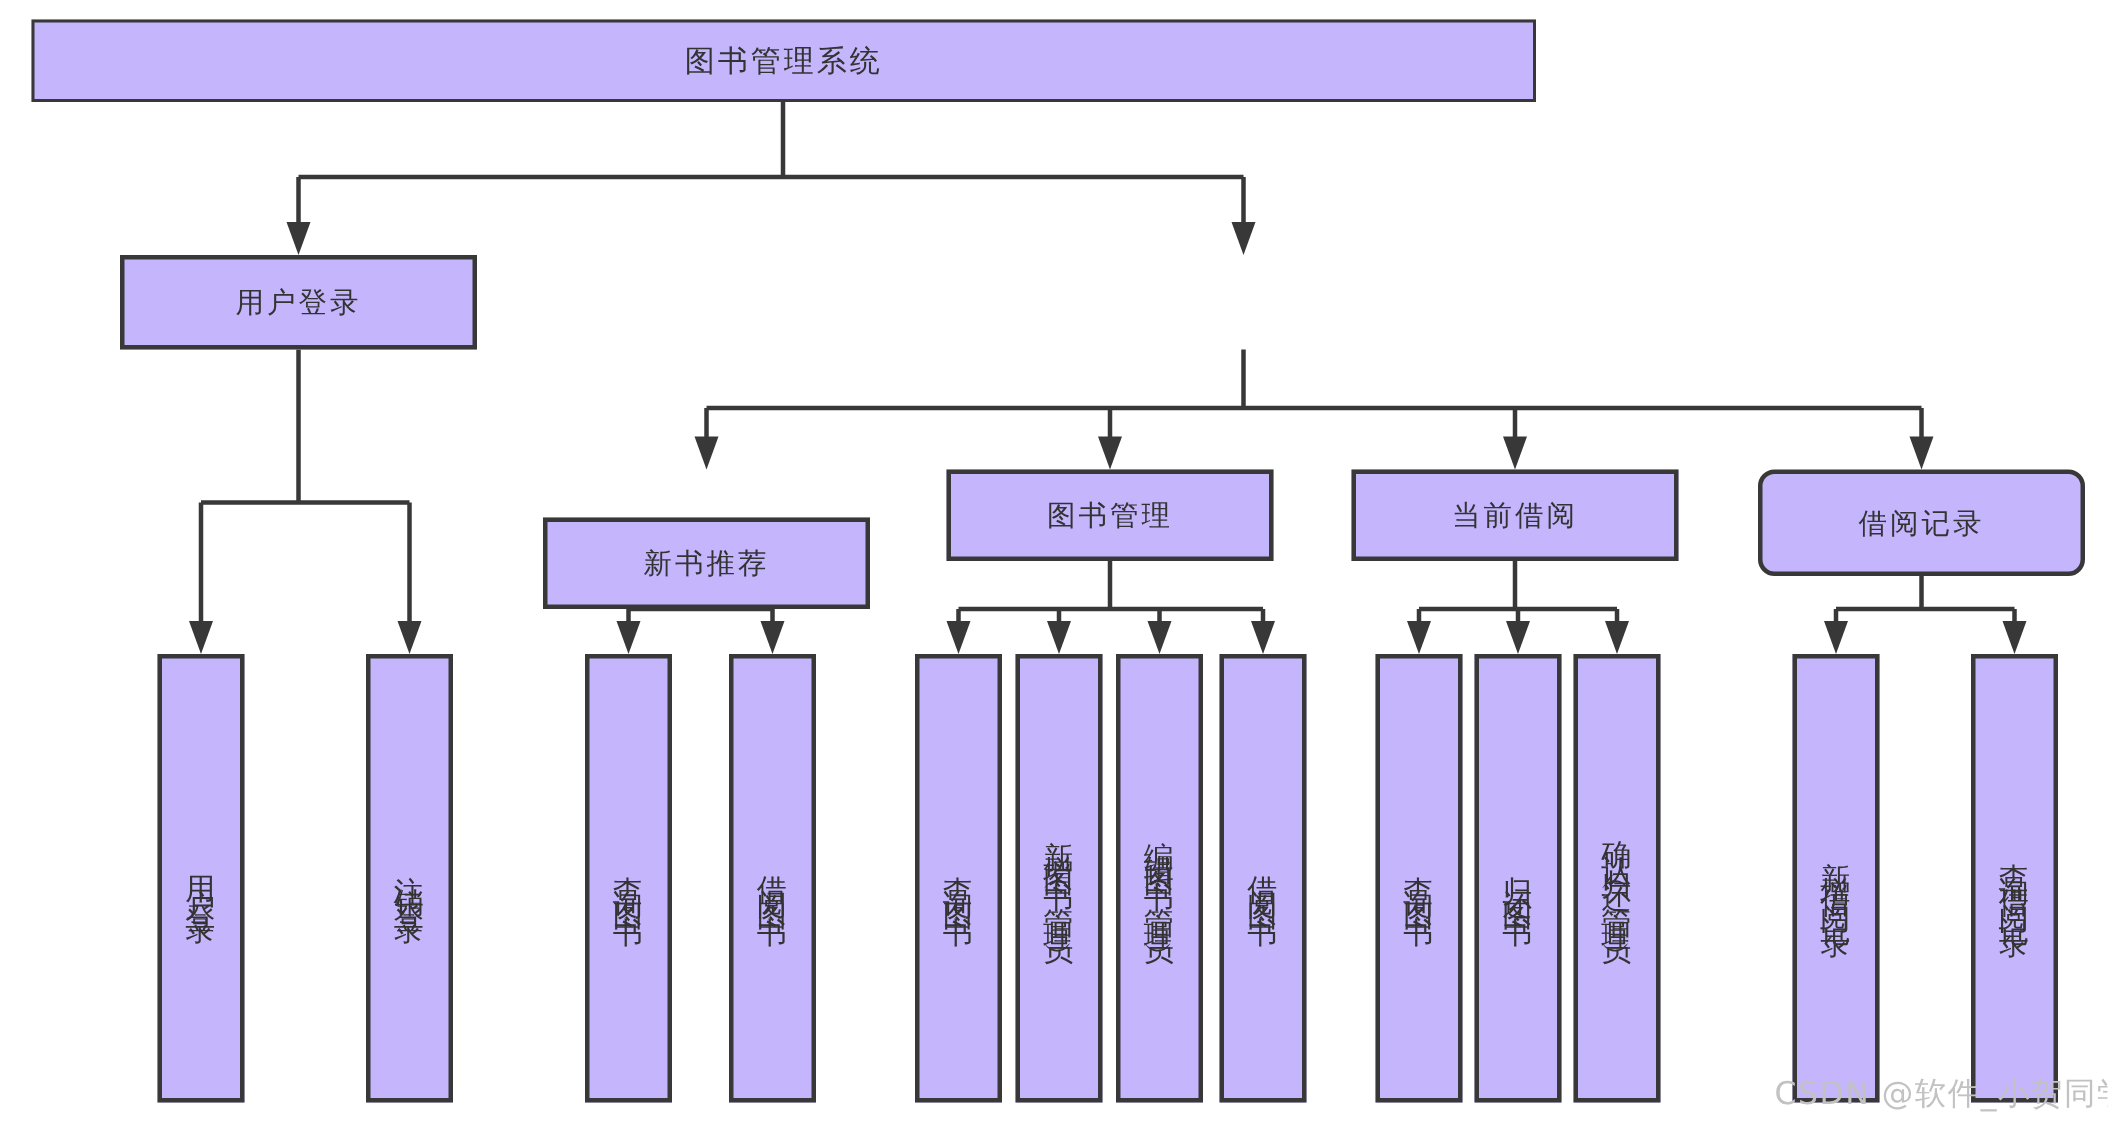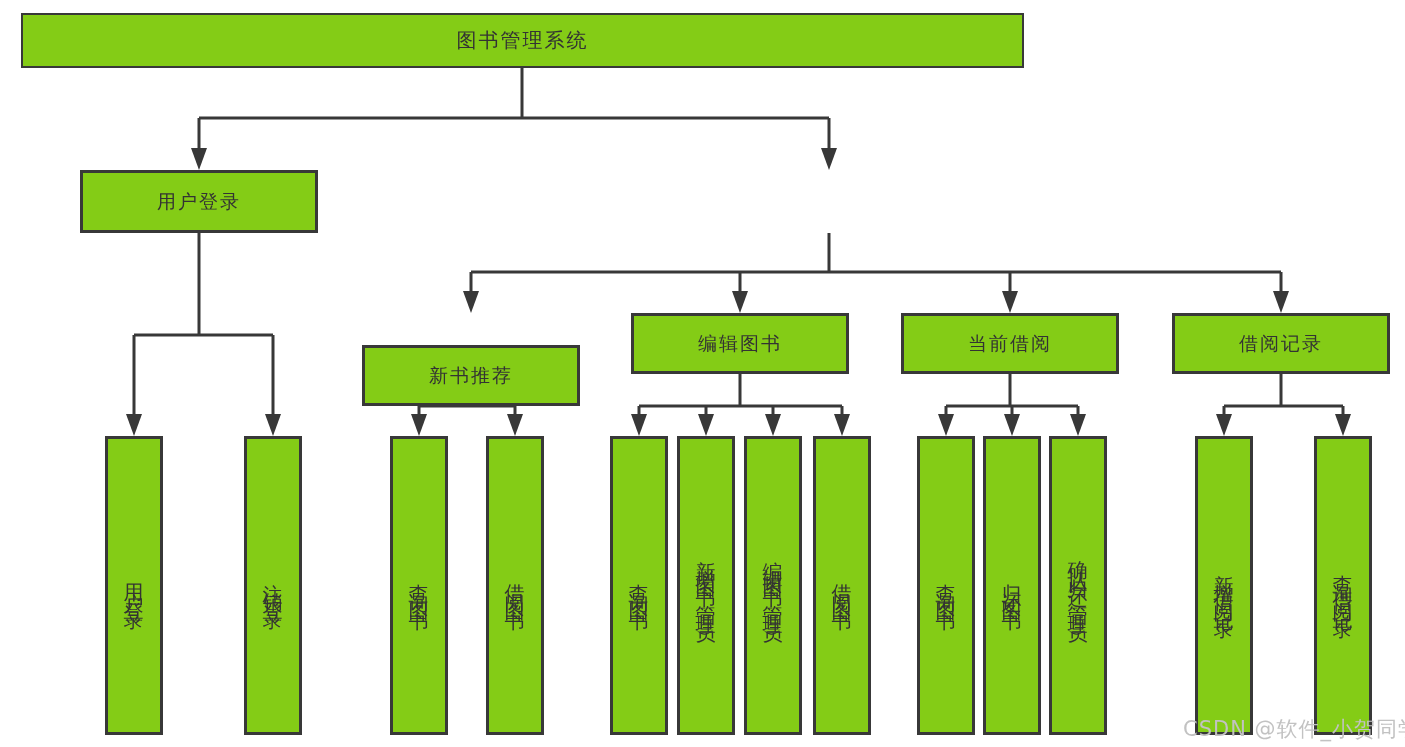--- a/index.html
+++ b/index.html
@@ -21,21 +21,21 @@
     width: 1405px; height: 747px;
   }
   svg.connectors {
     position: absolute;
     left: 0; top: 0;
     z-index: 1;
   }
   .box {
     position: absolute;
     z-index: 2;
-    background: #84cc16;
+    background: #c4b5fd;
     border: 3px solid #383838;
     box-sizing: border-box;
     display: flex;
     align-items: center;
     justify-content: center;
   }
   .h-box span {
     font-size: 19px;
     letter-spacing: 2px;
     white-space: nowrap;
@@ -51,21 +51,21 @@
     letter-spacing: 9px;
     color: #333333;
   }
   
   #root       { left: 21px;   top: 13px;  width: 1003px; height: 55px; }
   #n-user     { left: 80px;   top: 170px; width: 238px;  height: 63px; }
   #n-mgmt     { left: 710px;  top: 170px; width: 238px;  height: 63px; }
   #s-newbook  { left: 362px;  top: 313px; width: 218px;  height: 61px; margin-top: 32px; }
   #s-borrow   { left: 631px;  top: 313px; width: 218px;  height: 61px; }
   #s-current  { left: 901px;  top: 313px; width: 218px;  height: 61px; }
-  #s-records  { left: 1172px; top: 313px; width: 218px;  height: 61px; }
+  #s-records  { left: 1172px; top: 313px; width: 218px;  height: 71px; border-radius: 11px; }
   .leaf       { top: 436px; width: 58px; height: 299px; }
   #l-user-1 { left: 105px; }
   #l-user-2 { left: 244px; }
   #l-nb-1   { left: 390px; }
   #l-nb-2   { left: 486px; }
   #l-bb-1   { left: 610px; }
   #l-bb-2   { left: 677px; }
   #l-bb-3   { left: 744px; }
   #l-bb-4   { left: 813px; }
   #l-cb-1   { left: 917px; }
@@ -134,21 +134,21 @@
   </div>
 
   <div id="n-user" class="box h-box">
     <span>用户登录</span>
   </div>
 
   <div id="s-newbook" class="box h-box">
     <span>新书推荐</span>
   </div>
   <div id="s-borrow" class="box h-box">
-    <span>编辑图书</span>
+    <span>图书管理</span>
   </div>
   <div id="s-current" class="box h-box">
     <span>当前借阅</span>
   </div>
   <div id="s-records" class="box h-box">
     <span>借阅记录</span>
   </div>
 
   <div id="l-user-1" class="box v-box leaf">
     <span>用户登录</span>

